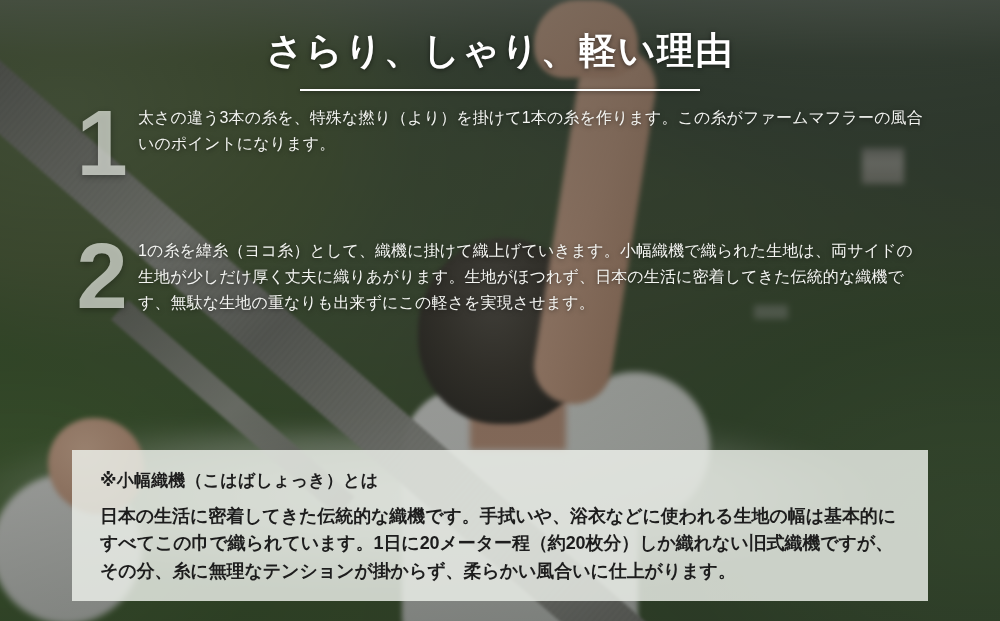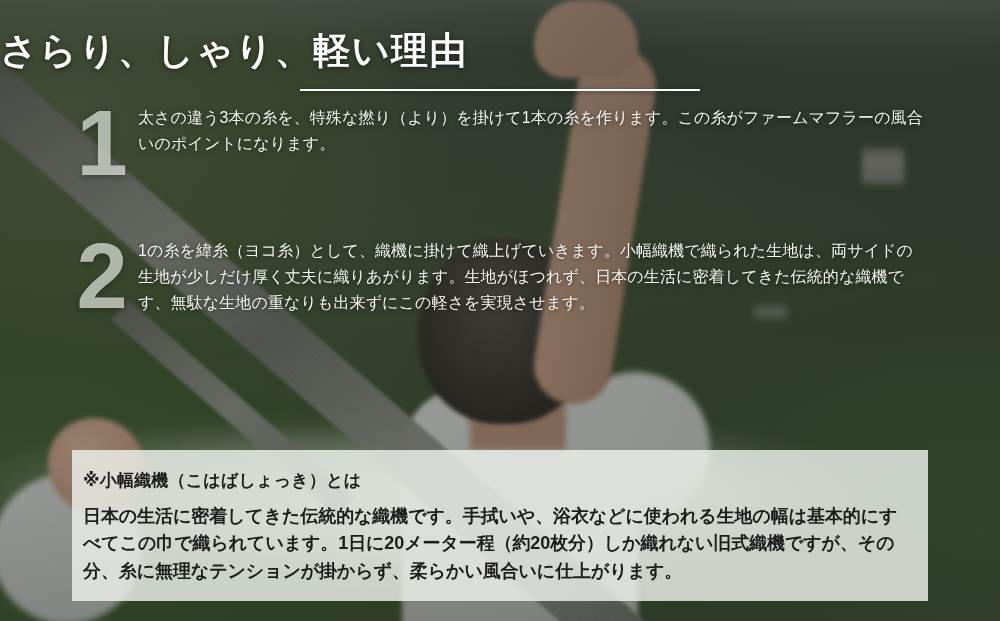--- a/index.html
+++ b/index.html
@@ -186,21 +186,21 @@
     background:linear-gradient(180deg, rgba(28,32,28,.52) 0%, rgba(26,30,26,.44) 45%, rgba(24,28,24,.40) 72%, rgba(24,28,24,.46) 100%);
   }
 
   
   .content { position:absolute; inset:0; }
 
   .page-title {
     position:absolute;
     left:0; top:26px;
     width:1000px;
-    text-align:left;
+    text-align:center;
     color:#ffffff;
     font-size:37px;
     font-weight:700;
     letter-spacing:1.5px;
     text-shadow:0 1px 5px rgba(0,0,0,.55);
   }
 
   .title-rule {
     position:absolute;
     left:300px; top:89px;
@@ -246,21 +246,21 @@
     letter-spacing:.1px;
     text-shadow:0 1px 5px rgba(0,0,0,.55);
   }
 
   
   .note {
     position:absolute;
     left:72px; top:450px;
     width:856px; height:151px;
     background:rgba(238,241,235,.82);
-    padding:20px 28px 0 11px;
+    padding:20px 28px 0 28px;
   }
   .note-title {
     color:#1d1d1d;
     font-size:17px;
     font-weight:700;
     line-height:1.35;
     letter-spacing:.2px;
   }
   .note-text {
     color:#1d1d1d;

